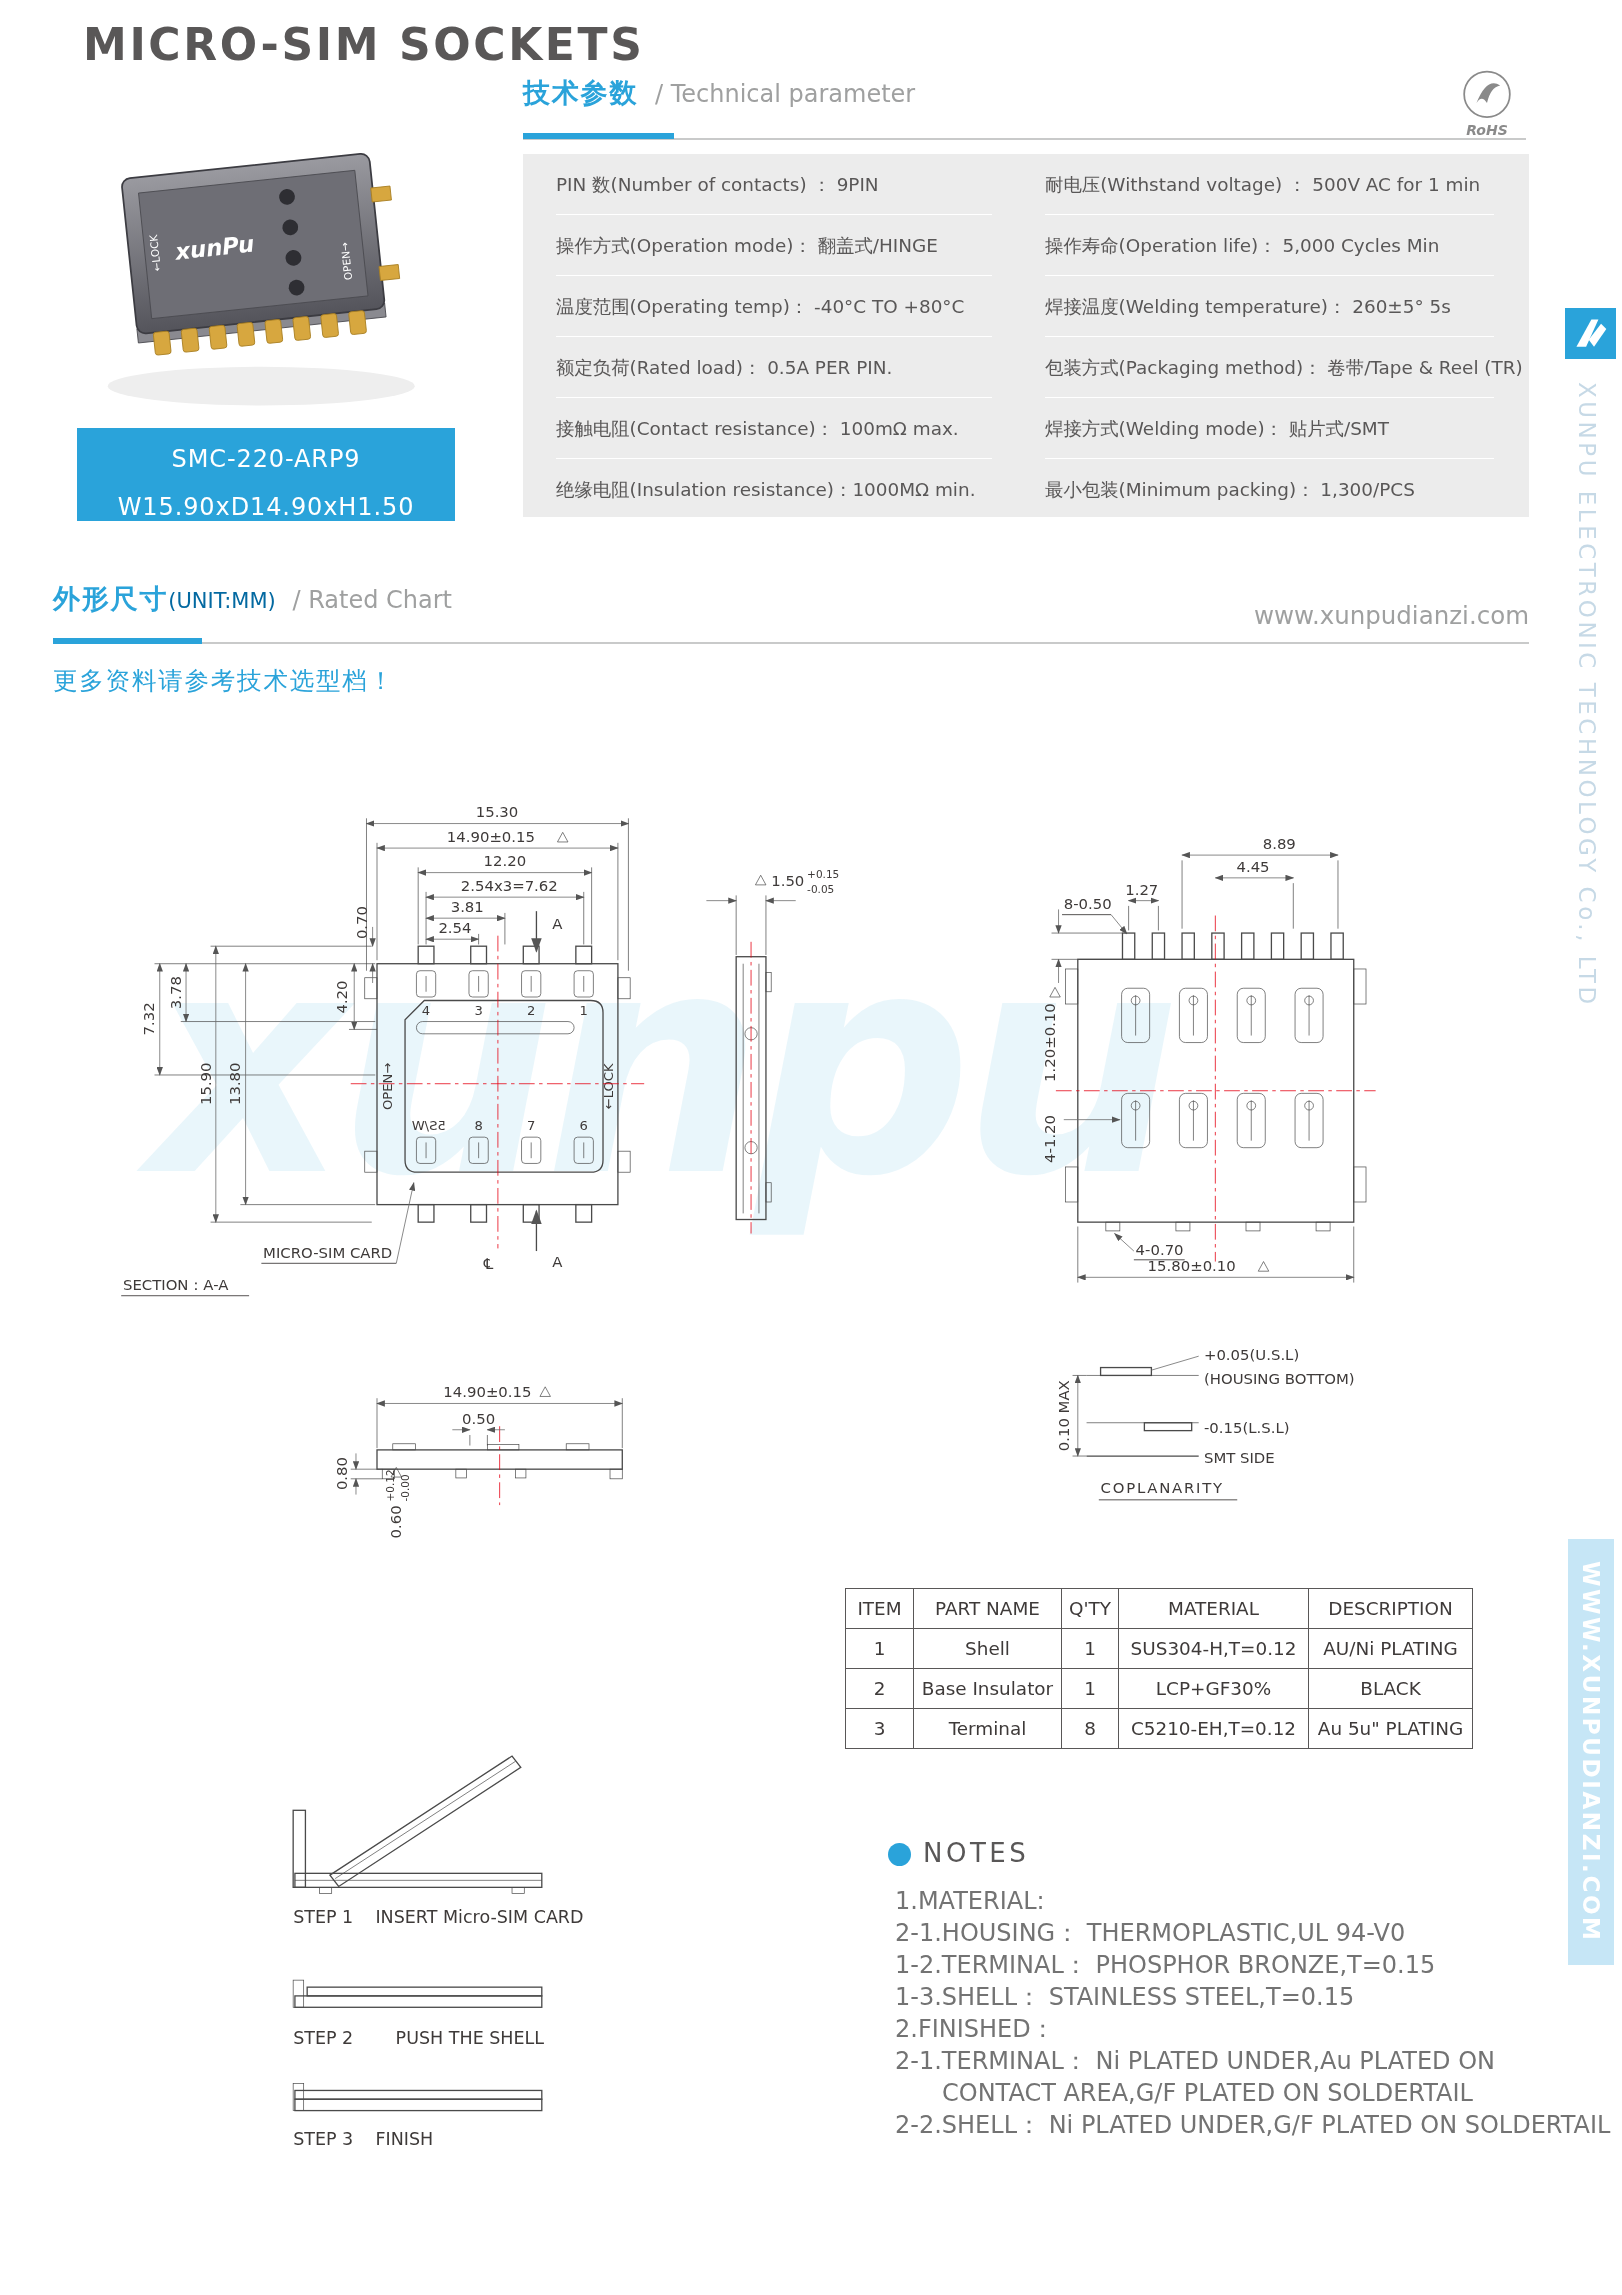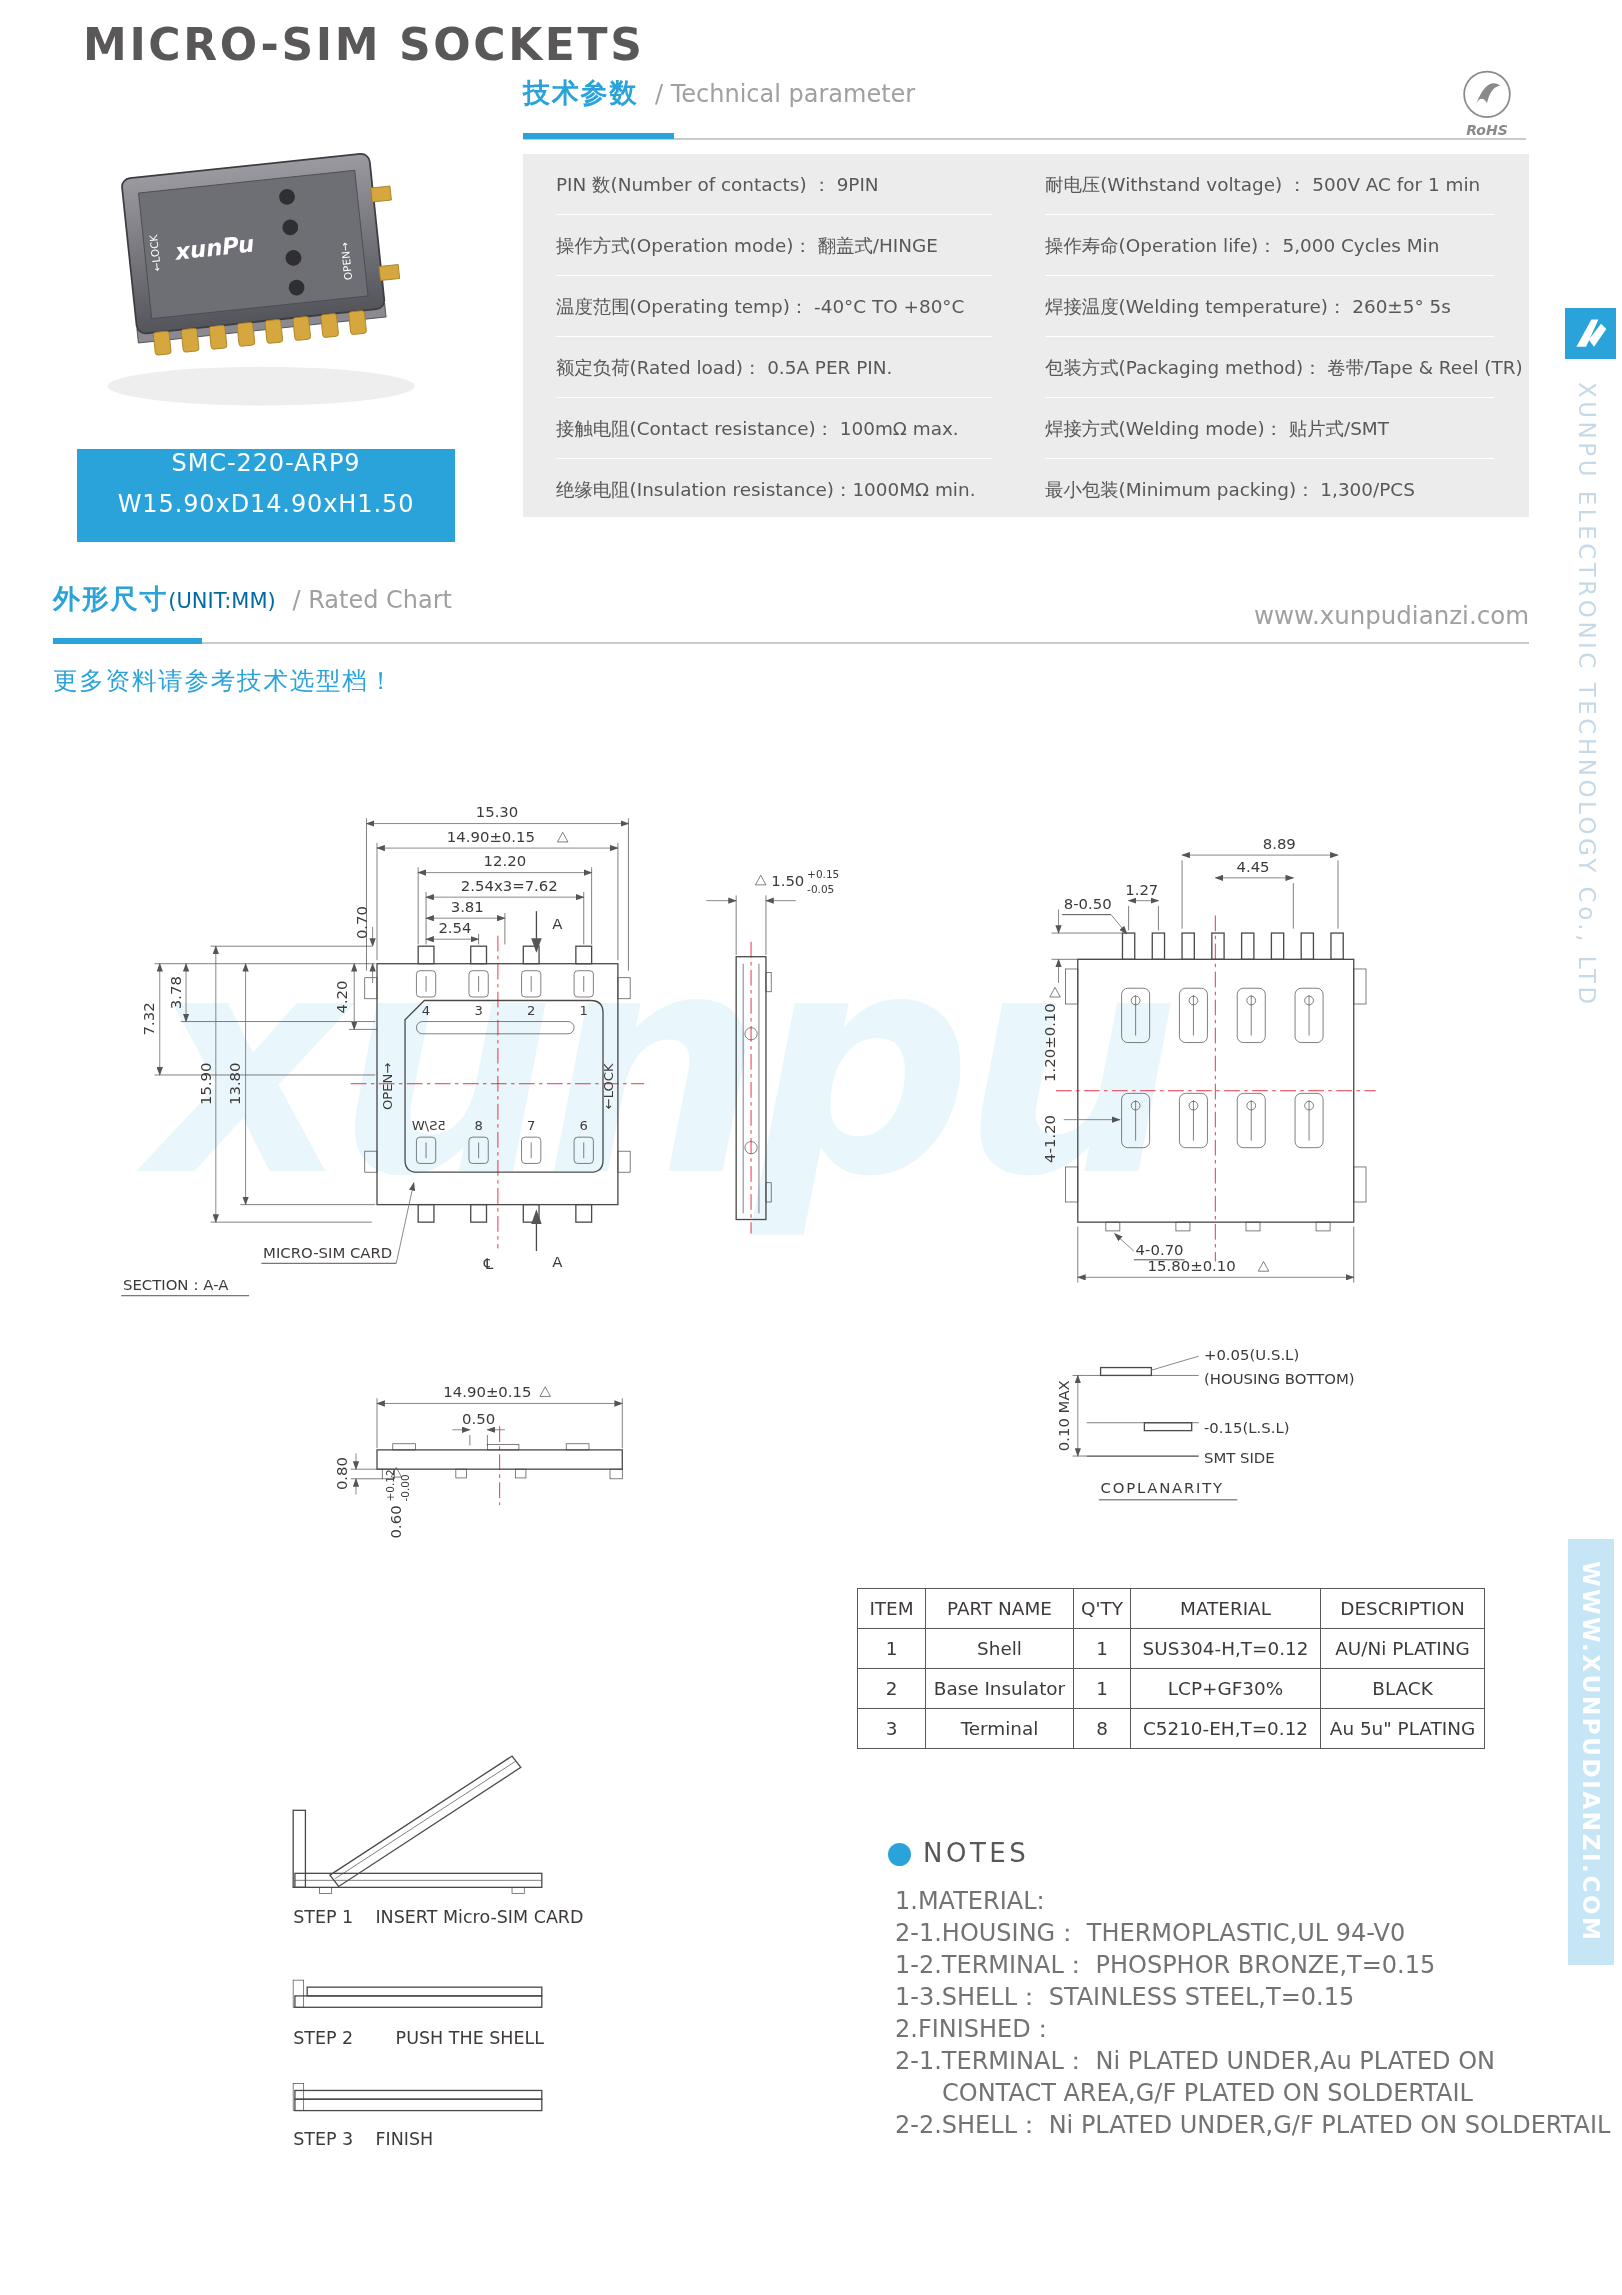--- a/index.html
+++ b/index.html
@@ -2,22 +2,22 @@
 <html style="font-size:14px"><head>
 <meta charset="utf-8">
 <style>
   html,body{margin:0;padding:0;background:#ffffff;}
   .page{position:relative;width:1623px;height:2295px;background:#fff;overflow:hidden;
         font-family:"DejaVu Sans","Liberation Sans",sans-serif;color:#595757;}
   .abs{position:absolute;}
 
   .title{left:83px;top:19px;font-size:44px;font-weight:600;letter-spacing:2.6px;color:#595757;}
 
-  .model-box{left:77px;top:449px;width:378px;height:93px;background:#2aa3da;color:#fff;
-             display:flex;flex-direction:column;justify-content:flex-start;align-items:center;gap:13px;}
+  .model-box{left:77px;top:428px;width:378px;height:93px;background:#2aa3da;color:#fff;
+             display:flex;flex-direction:column;justify-content:flex-end;align-items:center;gap:20px;}
   .model-box div{font-size:24px;letter-spacing:0.9px;}
 
   .tech-head{left:523px;top:75px;white-space:nowrap;}
   .head-cn{font-size:27px;font-weight:600;color:#2aa3da;letter-spacing:1.8px;}
   .head-en{font-size:24px;color:#9fa0a0;margin-left:12.3px;}
   .head-unit{font-size:21px;color:#0369a1;}
   .hline{background:#c9caca;height:1.8px;}
   .hblue{background:#2aa3da;height:6.1px;}
 
   .params{left:523px;top:154px;width:1006px;height:363px;background:#ececec;display:flex;}
@@ -27,21 +27,21 @@
   .param-row{height:60px;display:flex;align-items:center;font-size:18.4px;color:#595757;
              border-bottom:1.8px solid #ffffff;width:436px;white-space:nowrap;text-align:right;}
 
   .size-head{left:53px;top:581px;white-space:nowrap;}
   .website{left:1139px;top:601px;width:390px;text-align:right;font-size:24.5px;color:#9fa0a0;}
   .more{left:53px;top:664px;font-size:24.5px;color:#2aa3da;letter-spacing:1.8px;}
 
   .watermark{left:149px;top:911px;font-size:307px;font-weight:bold;font-style:italic;
              color:rgba(42,163,216,0.10);letter-spacing:-10.5px;line-height:1;user-select:none;}
 
-  .parts{left:845px;top:1588px;margin-left:12px;}
+  .parts{left:845px;top:1588px;}
   .parts table{border-collapse:collapse;}
   .parts th,.parts td{border:1.3px solid #595757;height:39px;text-align:center;
                       font-size:18.4px;font-weight:normal;color:#3e3a39;padding:0 7px;}
   .col-item{width:53px;} .col-name{width:133px;} .col-qty{width:39px;}
   .col-mat{width:175px;} .col-desc{width:149px;}
 
   .notes-bullet{left:888px;top:1843px;width:23px;height:23px;border-radius:50%;background:#2aa3da;}
   .notes-title{left:923px;top:1838px;font-size:26px;color:#595757;letter-spacing:3.5px;}
   .notes-list{left:895px;top:1885px;font-size:24px;color:#737373;line-height:32px;white-space:nowrap;}
   .notes-list .indent{padding-left:47px;}

